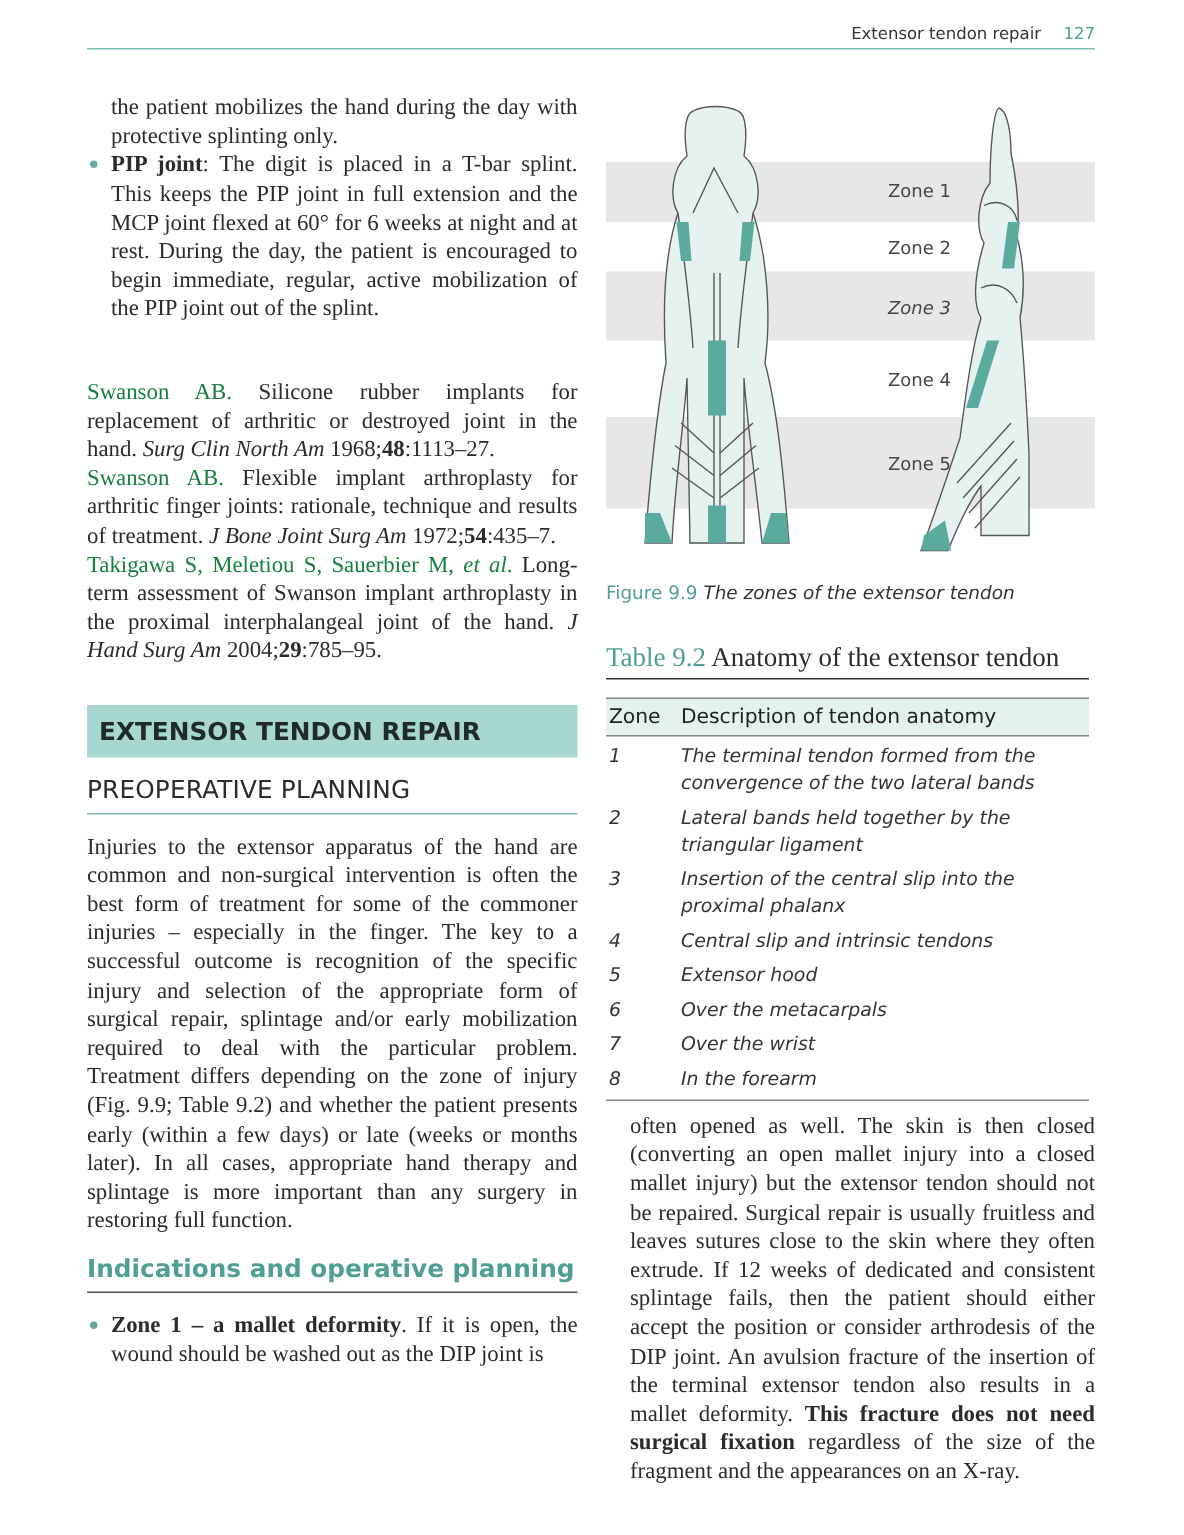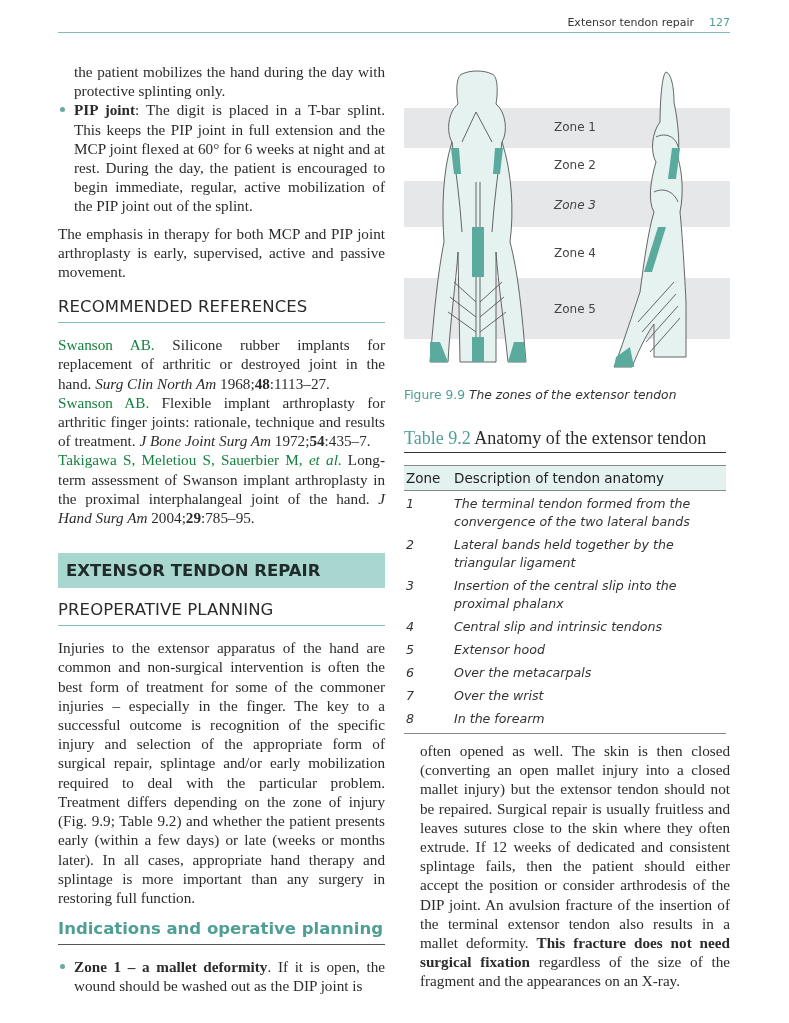--- a/index.html
+++ b/index.html
@@ -23,21 +23,21 @@
   .h-section { font-size: 16.5px; font-weight: normal; letter-spacing: 0.1px; color: #2b2b2b; margin: 0; padding-bottom: 6px; border-bottom: 1.5px solid #7fbdb5; }
   .h-banner { background: #a8d7d0; font-size: 16.5px; color: #1f2a2a; padding: 8px 8px; margin: 0; }
   .h-sub { font-size: 16.5px; color: #4f9f95; margin: 0; padding-bottom: 6px; border-bottom: 1.5px solid #555; }
 
   .ref { font-size: 15.2px; line-height: 19.2px; text-align: justify; margin: 0; }
   .ref .auth { color: #15803d; font-family: Liberation Serif, serif; }
 
   
   .figure { position: absolute; left: 404px; top: 62px; width: 326px; height: 320px; }
   .zone-band { position: absolute; left: 0; width: 326px; background: #e6e7e8; }
-  .zone-label { position: absolute; left: 150px; width: 80px; font-size: 12px; color: #444; }
+  .zone-label { position: absolute; left: 150px; width: 80px; font-size: 12px; color: #444; text-align: right; }
   .fig-caption { position: absolute; left: 404px; top: 388px; font-size: 12.3px; color: #333; }
   .fig-caption .num { color: #4f9f95; font-style: normal; margin-top: 11px; }
   .fig-caption .txt { font-style: italic; }
 
   
   .table-wrap { position: absolute; left: 404px; top: 428px; width: 322px; }
   .table-title { font-size: 18px; padding-bottom: 3px; border-bottom: 1.5px solid #333; }
   .table-title .num { color: #4f9f95; }
   table.zones { width: 100%; border-collapse: collapse; margin-top: 12px; }
   table.zones thead tr { background: #e3f1ef; border-top: 1.5px solid #888; border-bottom: 1.5px solid #888; margin-top: 12px; }
@@ -60,24 +60,22 @@
 
 <div class="col-left">
   <p class="p serif indent">the patient mobilizes the hand during the day with protective splinting only.</p>
 
   <div class="p serif bullet-item">
     <span class="bullet-dot"></span>
     <b>PIP joint</b><span>: The digit is placed in a T-bar splint. This keeps the PIP joint in full extension and the MCP joint flexed at 60° for 6 weeks at night and at rest. During the day, the patient is encouraged to begin immediate, regular, active mobilization of the PIP joint out of the splint.</span>
   </div>
 
   <div class="gap6"></div>
-  <p class="p serif">The emphasis in therapy for both MCP and PIP joint arthroplasty is early, supervised, active and passive movement.</p>
 
   <div style="height:16px"></div>
-  <h2 class="h-section sans">RECOMMENDED REFERENCES</h2>
   <div style="height:12px"></div>
 
   <div>
     <p class="ref serif"><span class="auth">Swanson AB.</span><span> Silicone rubber implants for replacement of arthritic or destroyed joint in the hand. </span><i>Surg Clin North Am</i><span> 1968;</span><b>48</b><span>:1113–27.</span></p>
     <p class="ref serif"><span class="auth">Swanson AB.</span><span> Flexible implant arthroplasty for arthritic finger joints: rationale, technique and results of treatment. </span><i>J Bone Joint Surg Am</i><span> 1972;</span><b>54</b><span>:435–7.</span></p>
     <p class="ref serif"><span class="auth"><span>Takigawa S, Meletiou S, Sauerbier M, </span><i>et al</i><span>.</span></span><span> Long-term assessment of Swanson implant arthroplasty in the proximal interphalangeal joint of the hand. </span><i>J Hand Surg Am</i><span> 2004;</span><b>29</b><span>:785–95.</span></p>
   </div>
 
   <div style="height:26px"></div>
   <h1 class="h-banner sans">EXTENSOR TENDON REPAIR</h1>

